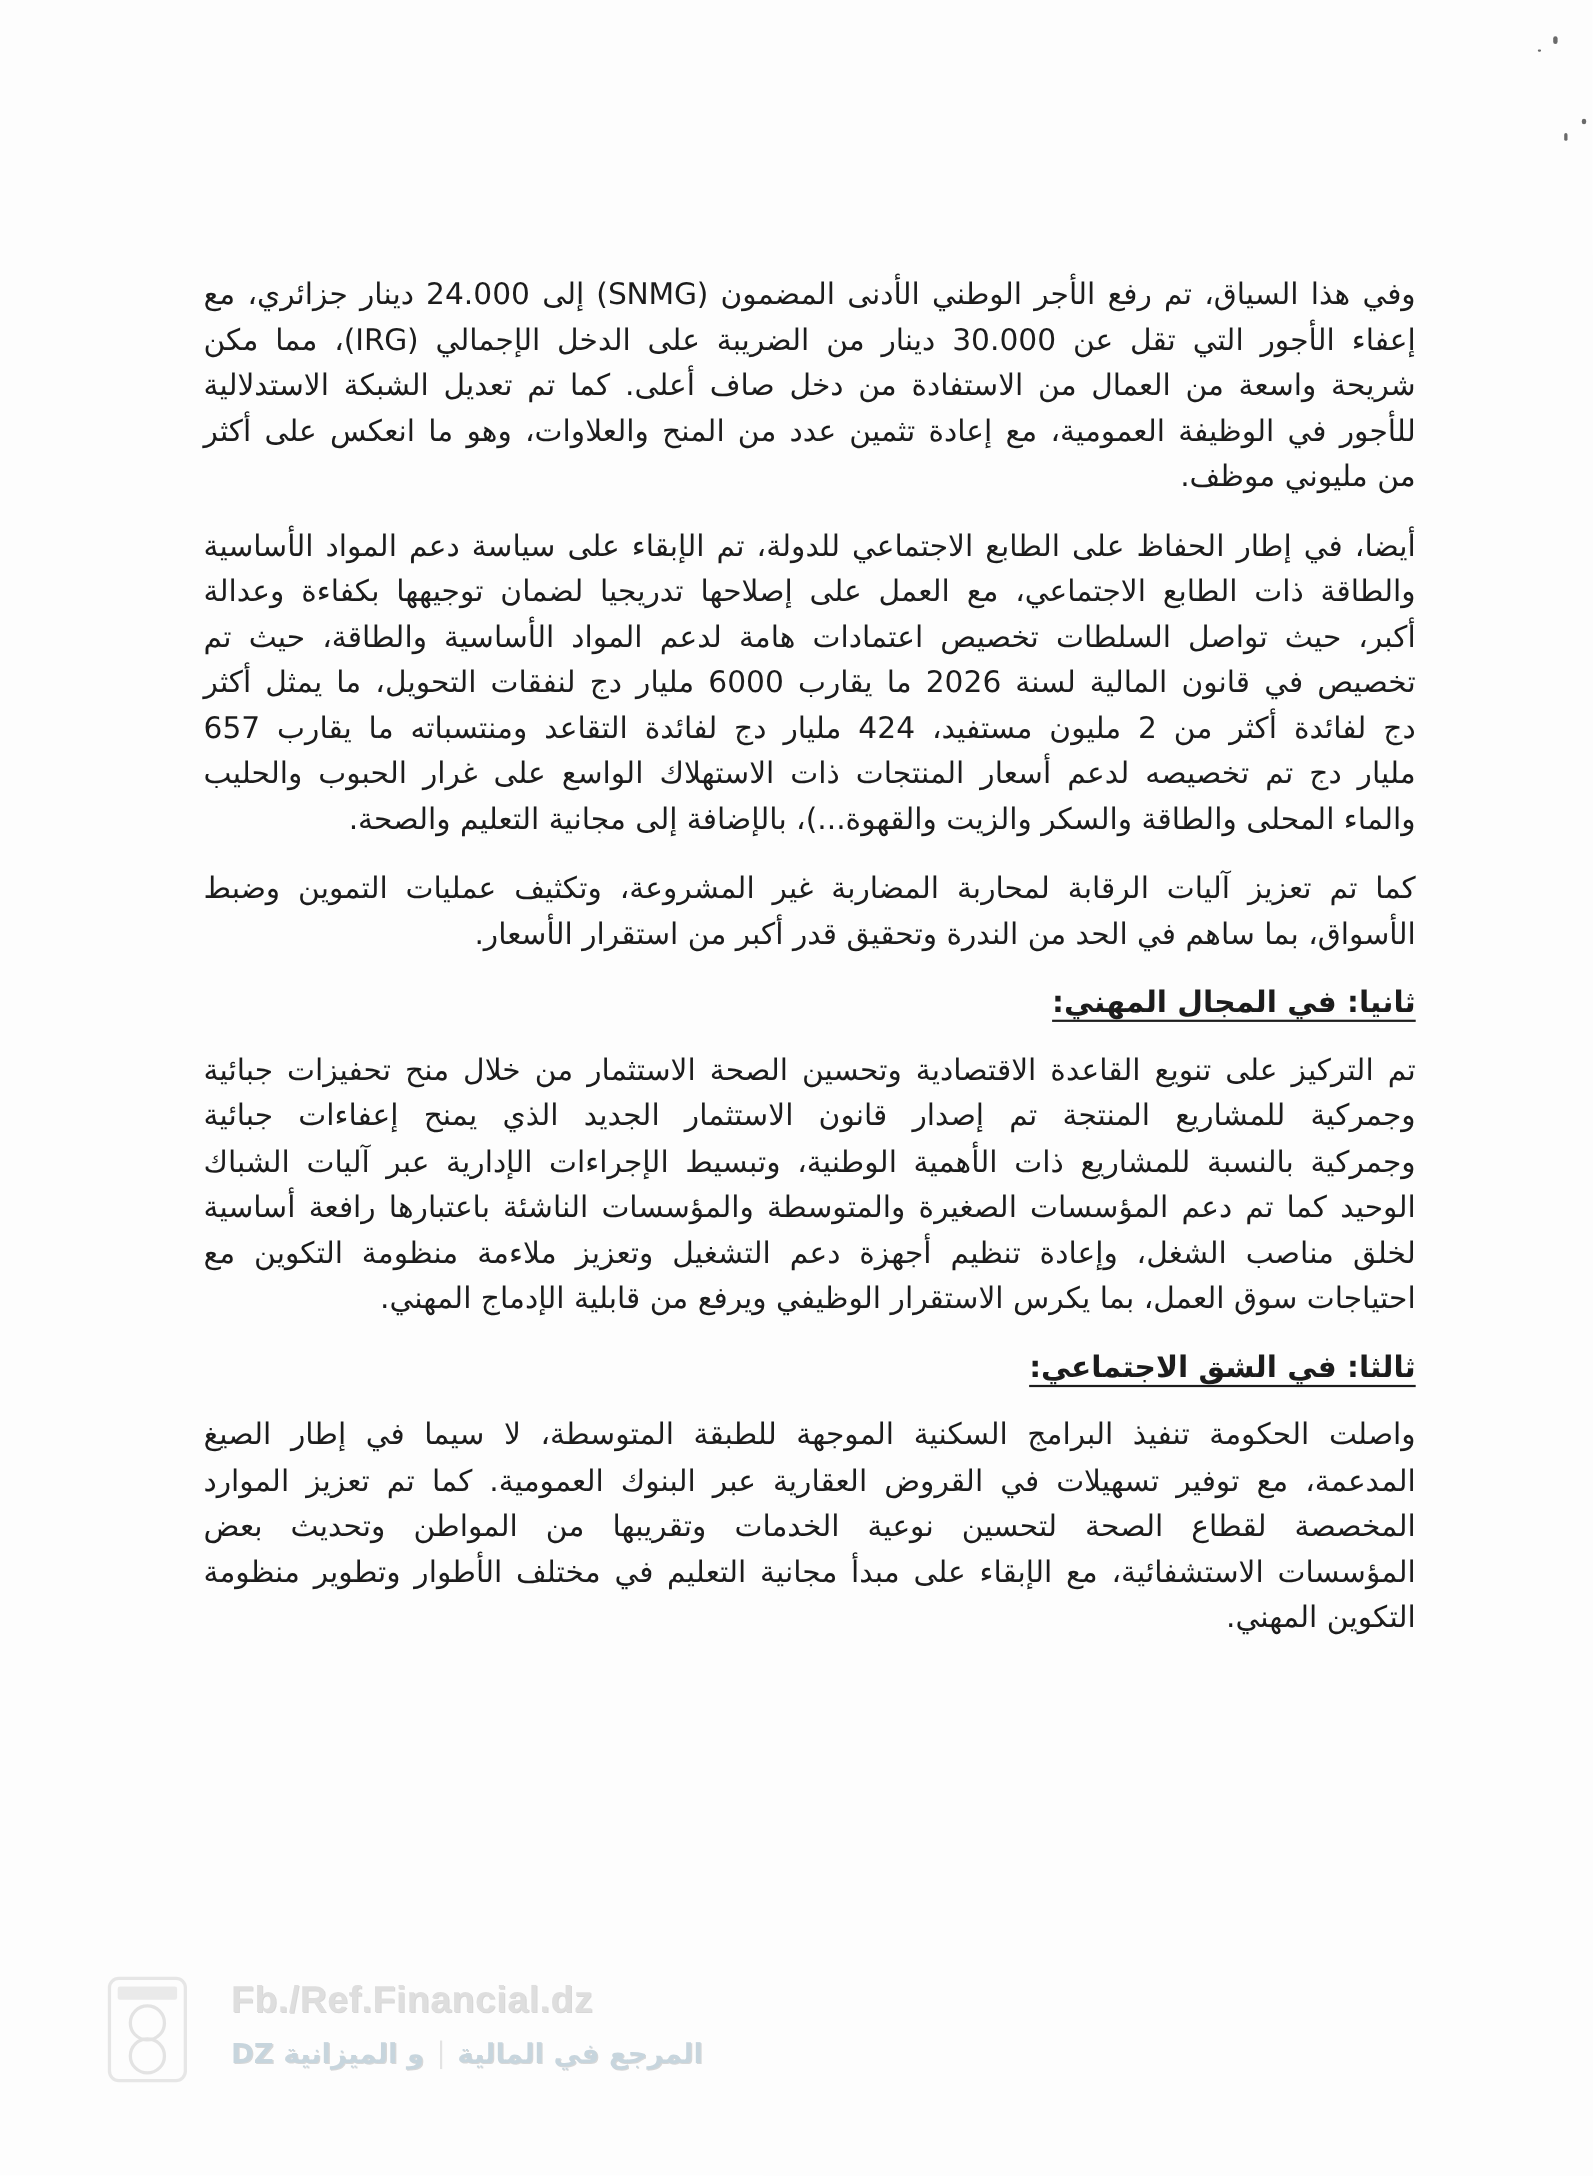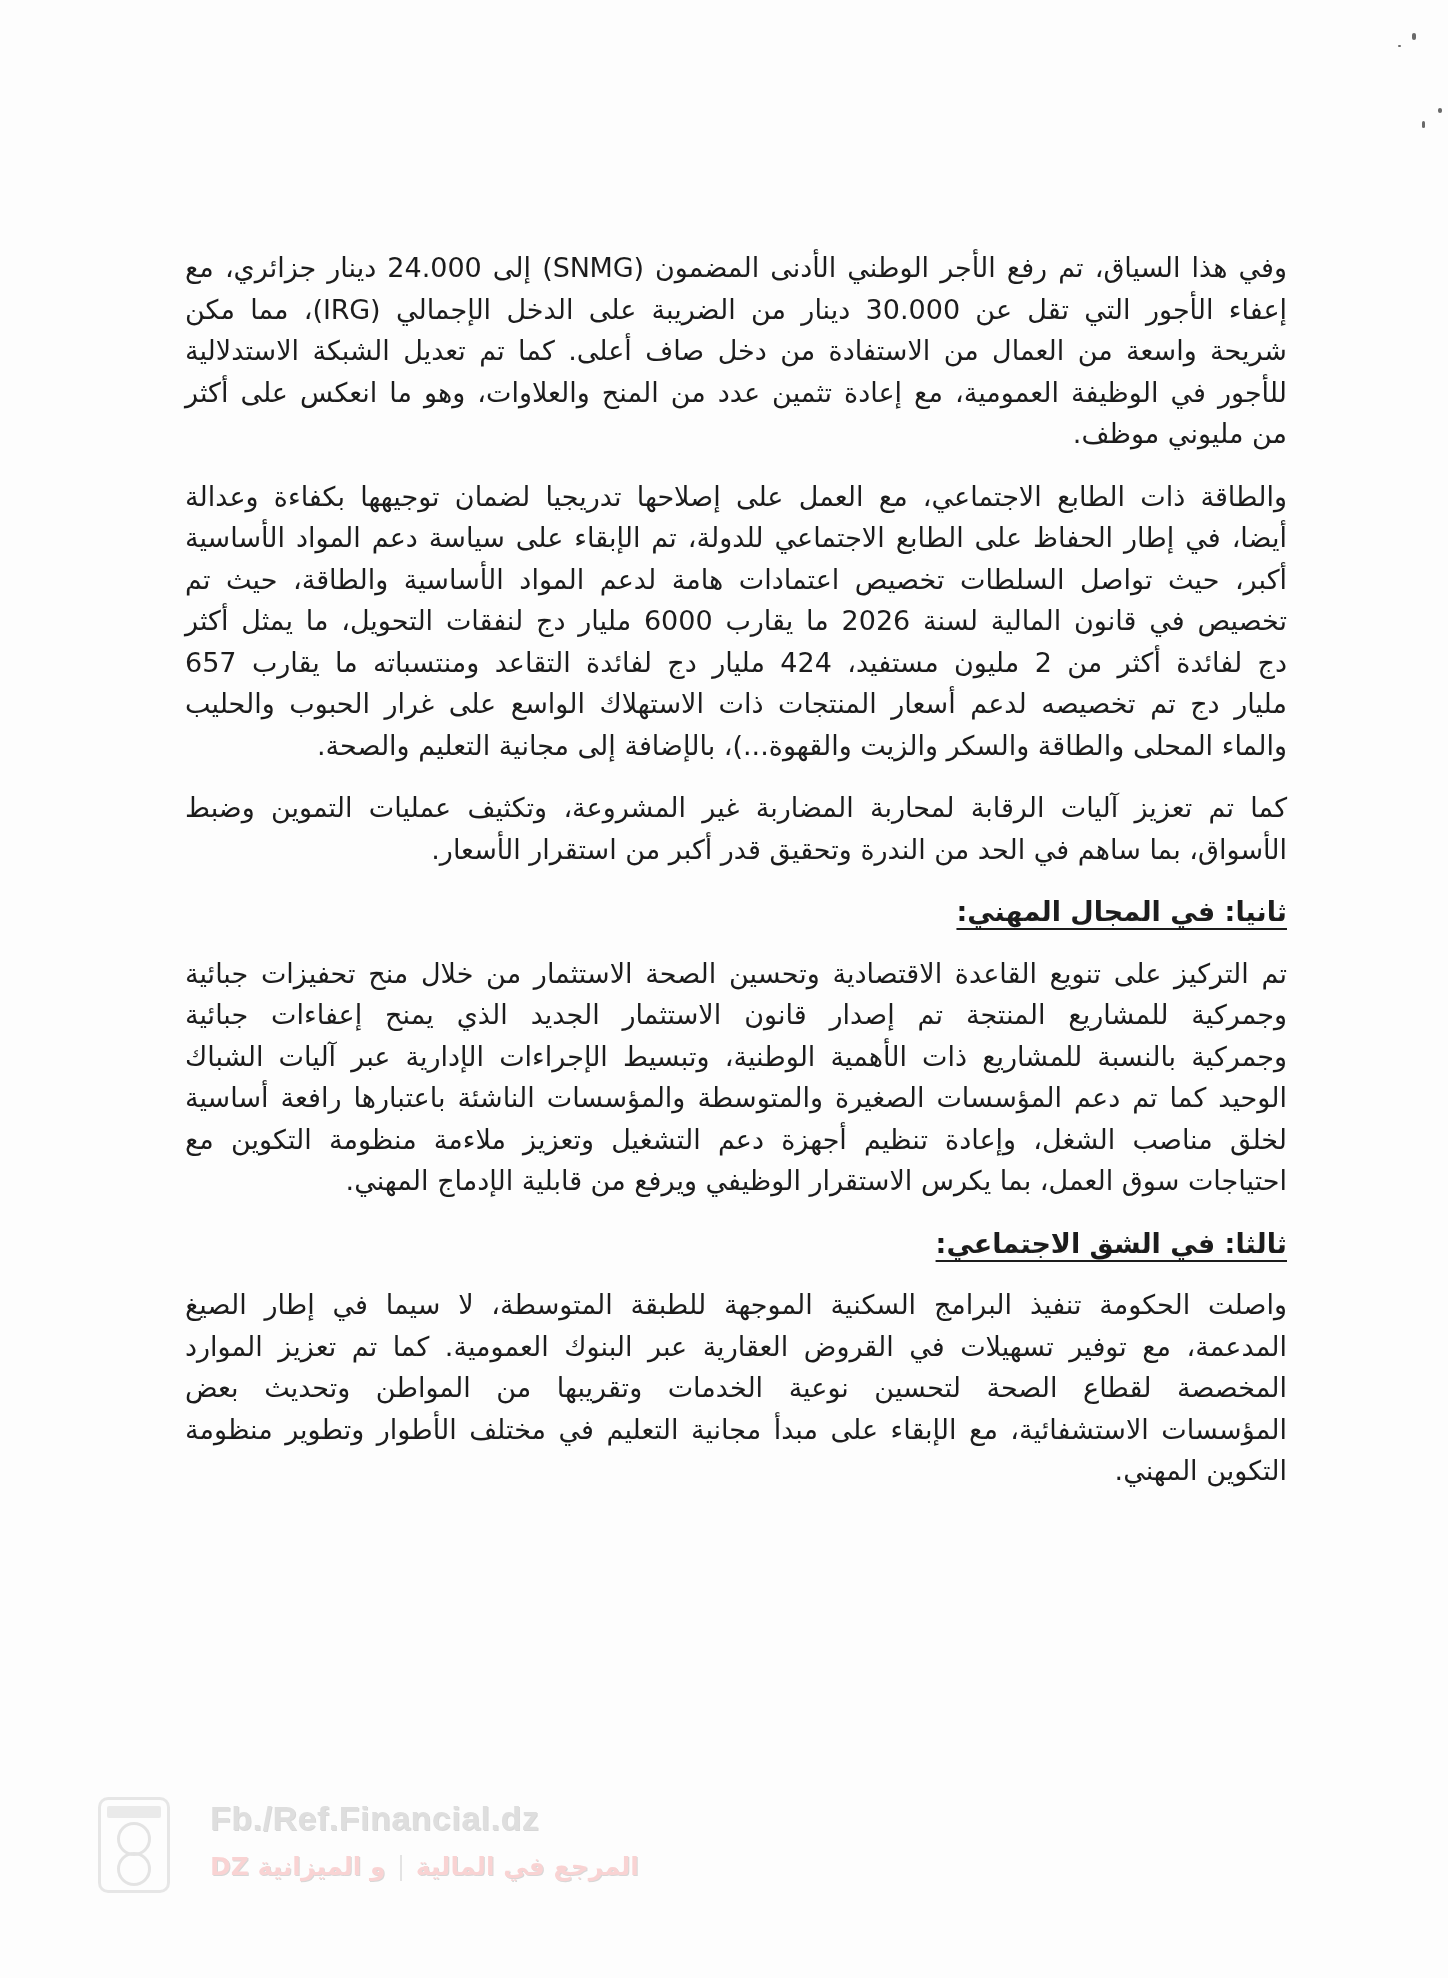--- a/index.html
+++ b/index.html
@@ -110,21 +110,21 @@
       letter-spacing: 0.5px;
       text-shadow: 1px 1px 0 #555;
     }
     .wm-tagline {
       position: absolute;
       left: 112px;
       top: 55px;
       font-family: "DejaVu Sans", sans-serif;
       font-size: 25px;
       font-weight: bold;
-      color: #ef4444;
+      color: #0c4a6e;
       direction: rtl;
       white-space: nowrap;
       text-shadow: 1px 1px 0 #555;
     }
     .wm-sep {
       display: inline-block;
       width: 2px;
       height: 26px;
       background: #8a8a8a;
       vertical-align: middle;
@@ -145,22 +145,22 @@
 
     <div class="para">
       <span class="line">وفي هذا السياق، تم رفع الأجر الوطني الأدنى المضمون (SNMG) إلى 24.000 دينار جزائري، مع</span>
       <span class="line">إعفاء الأجور التي تقل عن 30.000 دينار من الضريبة على الدخل الإجمالي (IRG)، مما مكن</span>
       <span class="line">شريحة واسعة من العمال من الاستفادة من دخل صاف أعلى. كما تم تعديل الشبكة الاستدلالية</span>
       <span class="line">للأجور في الوظيفة العمومية، مع إعادة تثمين عدد من المنح والعلاوات، وهو ما انعكس على أكثر</span>
       <span class="line last">من مليوني موظف.</span>
     </div>
 
     <div class="para">
+      <span class="line">أيضا، في إطار الحفاظ على الطابع الاجتماعي للدولة، تم الإبقاء على سياسة دعم المواد الأساسية</span>
       <span class="line">والطاقة ذات الطابع الاجتماعي، مع العمل على إصلاحها تدريجيا لضمان توجيهها بكفاءة وعدالة</span>
-      <span class="line">أيضا، في إطار الحفاظ على الطابع الاجتماعي للدولة، تم الإبقاء على سياسة دعم المواد الأساسية</span>
       <span class="line">أكبر، حيث تواصل السلطات تخصيص اعتمادات هامة لدعم المواد الأساسية والطاقة، حيث تم</span>
       <span class="line">تخصيص في قانون المالية لسنة 2026 ما يقارب 6000 مليار دج لنفقات التحويل، ما يمثل أكثر</span>
       <span class="line">دج لفائدة أكثر من 2 مليون مستفيد، 424 مليار دج لفائدة التقاعد ومنتسباته ما يقارب 657</span>
       <span class="line">مليار دج تم تخصيصه لدعم أسعار المنتجات ذات الاستهلاك الواسع على غرار الحبوب والحليب</span>
       <span class="line last">والماء المحلى والطاقة والسكر والزيت والقهوة...)، بالإضافة إلى مجانية التعليم والصحة.</span>
     </div>
 
     <div class="para">
       <span class="line">كما تم تعزيز آليات الرقابة لمحاربة المضاربة غير المشروعة، وتكثيف عمليات التموين وضبط</span>
       <span class="line last">الأسواق، بما ساهم في الحد من الندرة وتحقيق قدر أكبر من استقرار الأسعار.</span>

